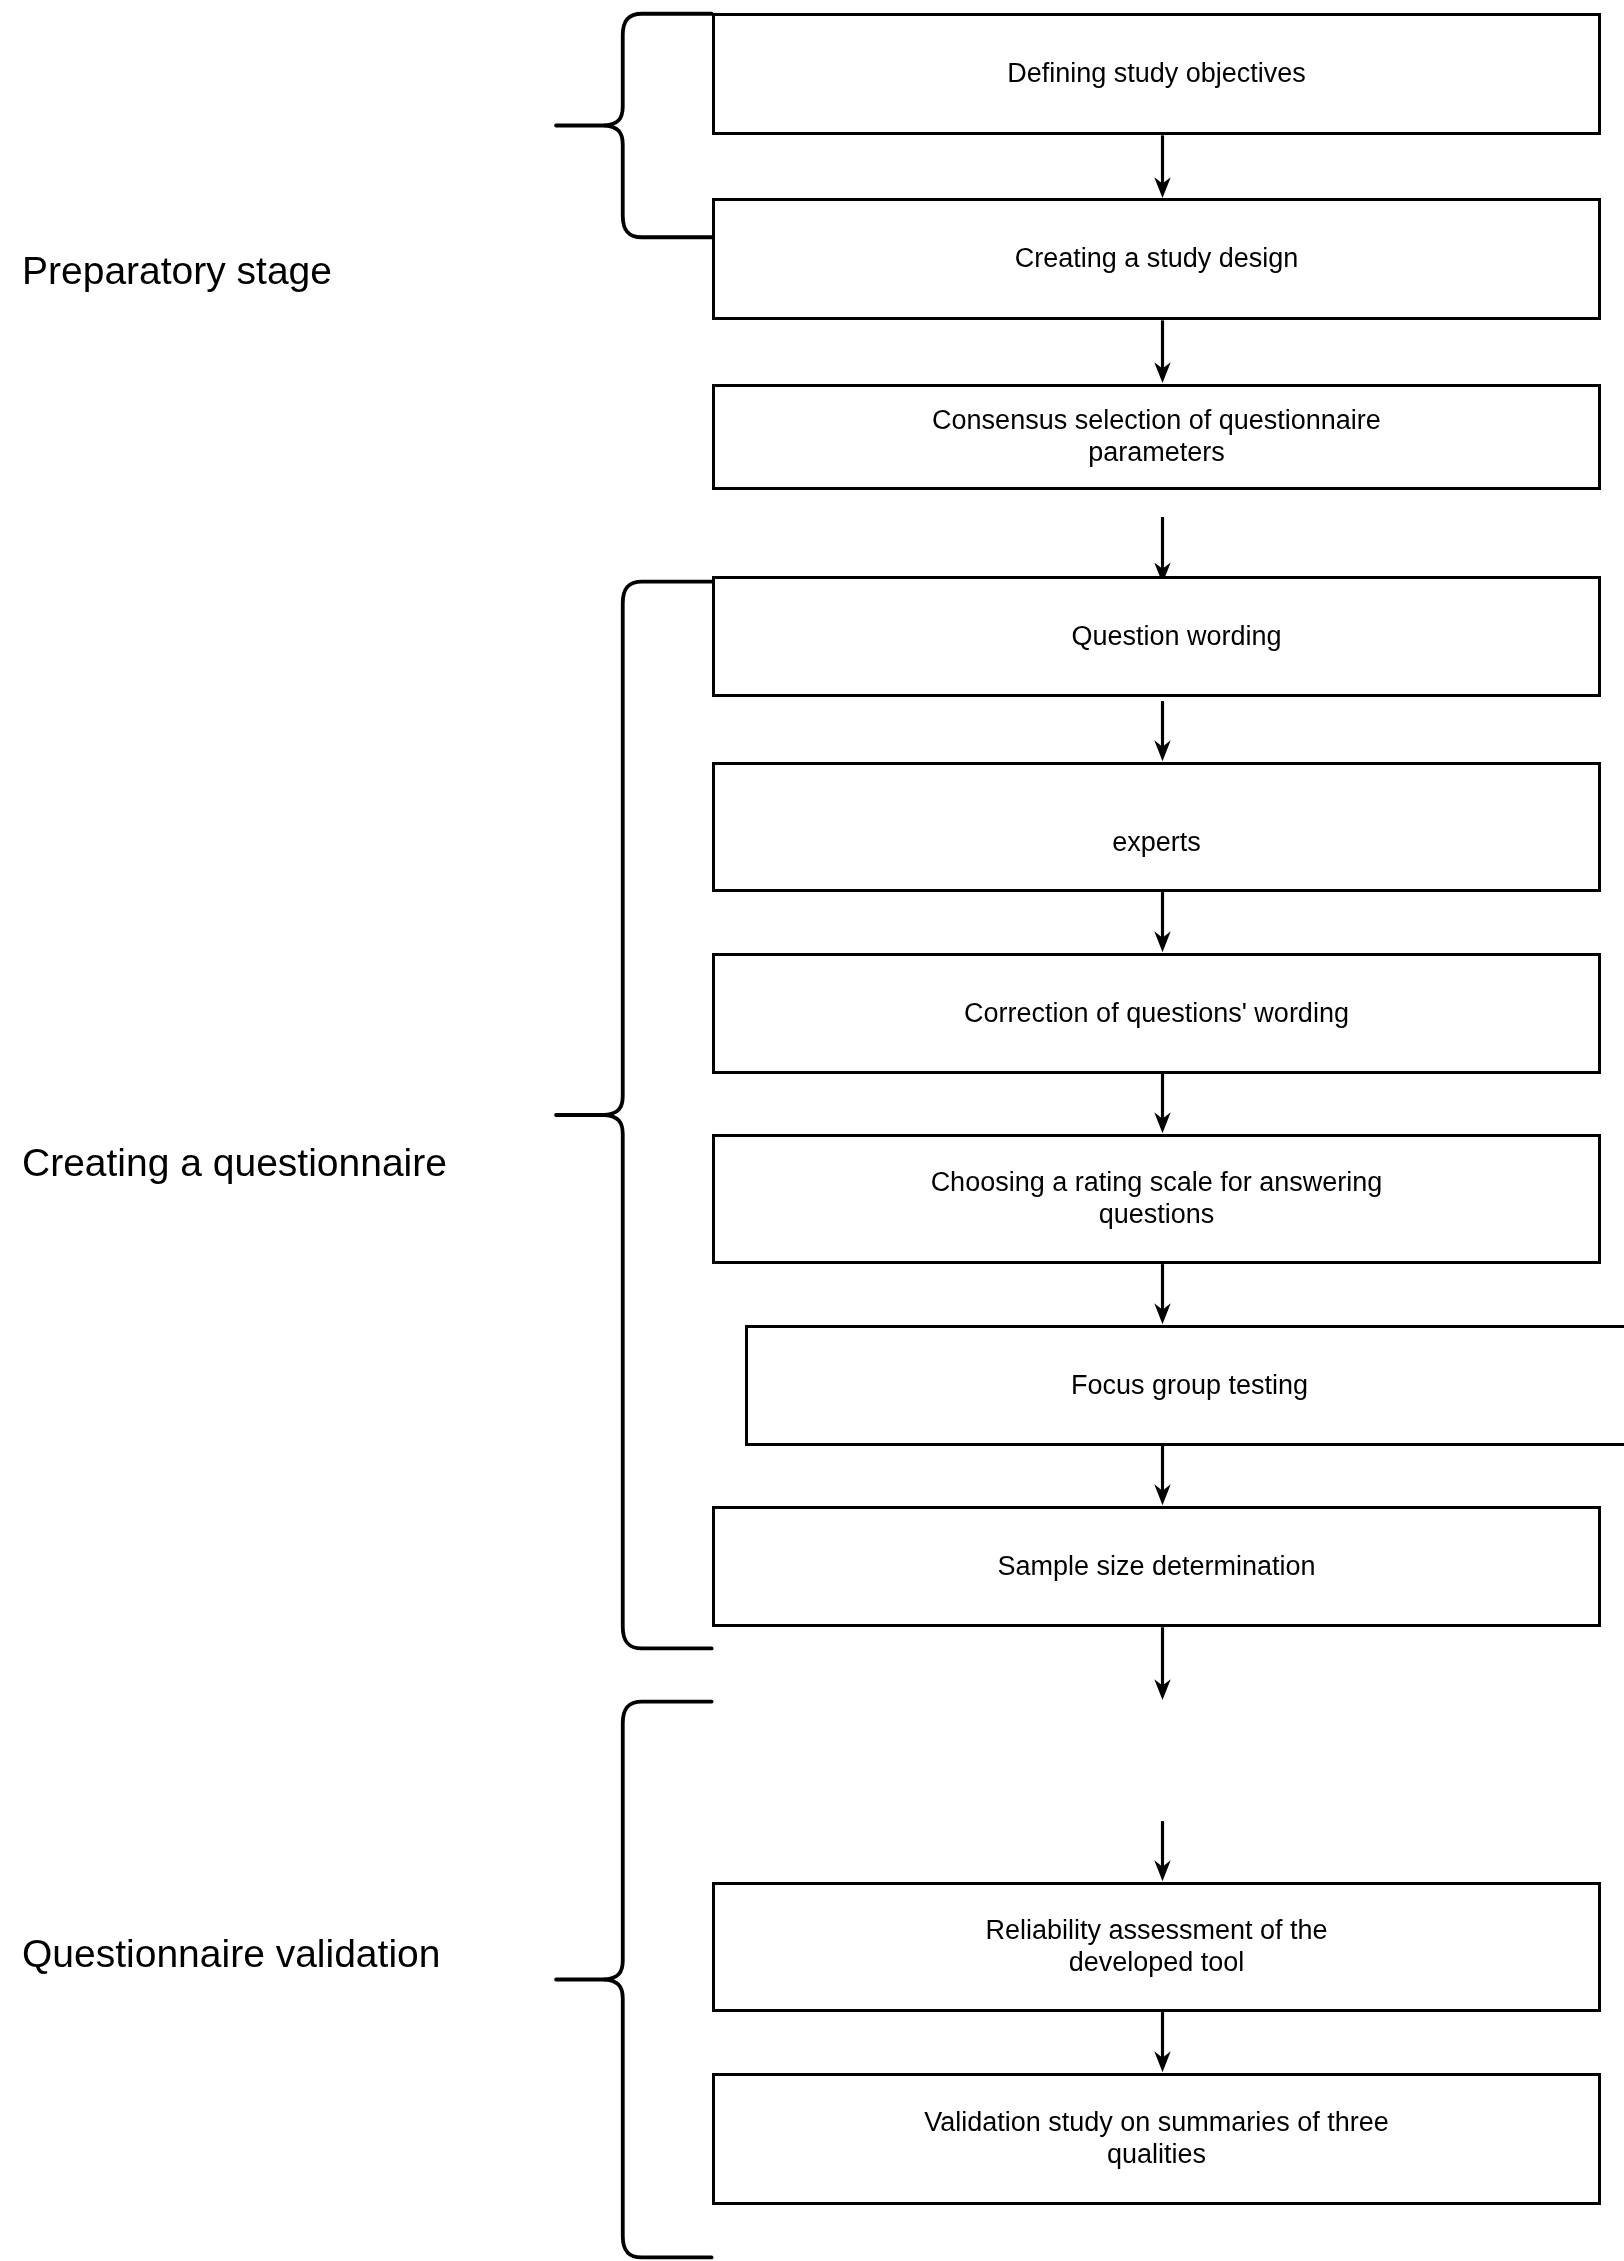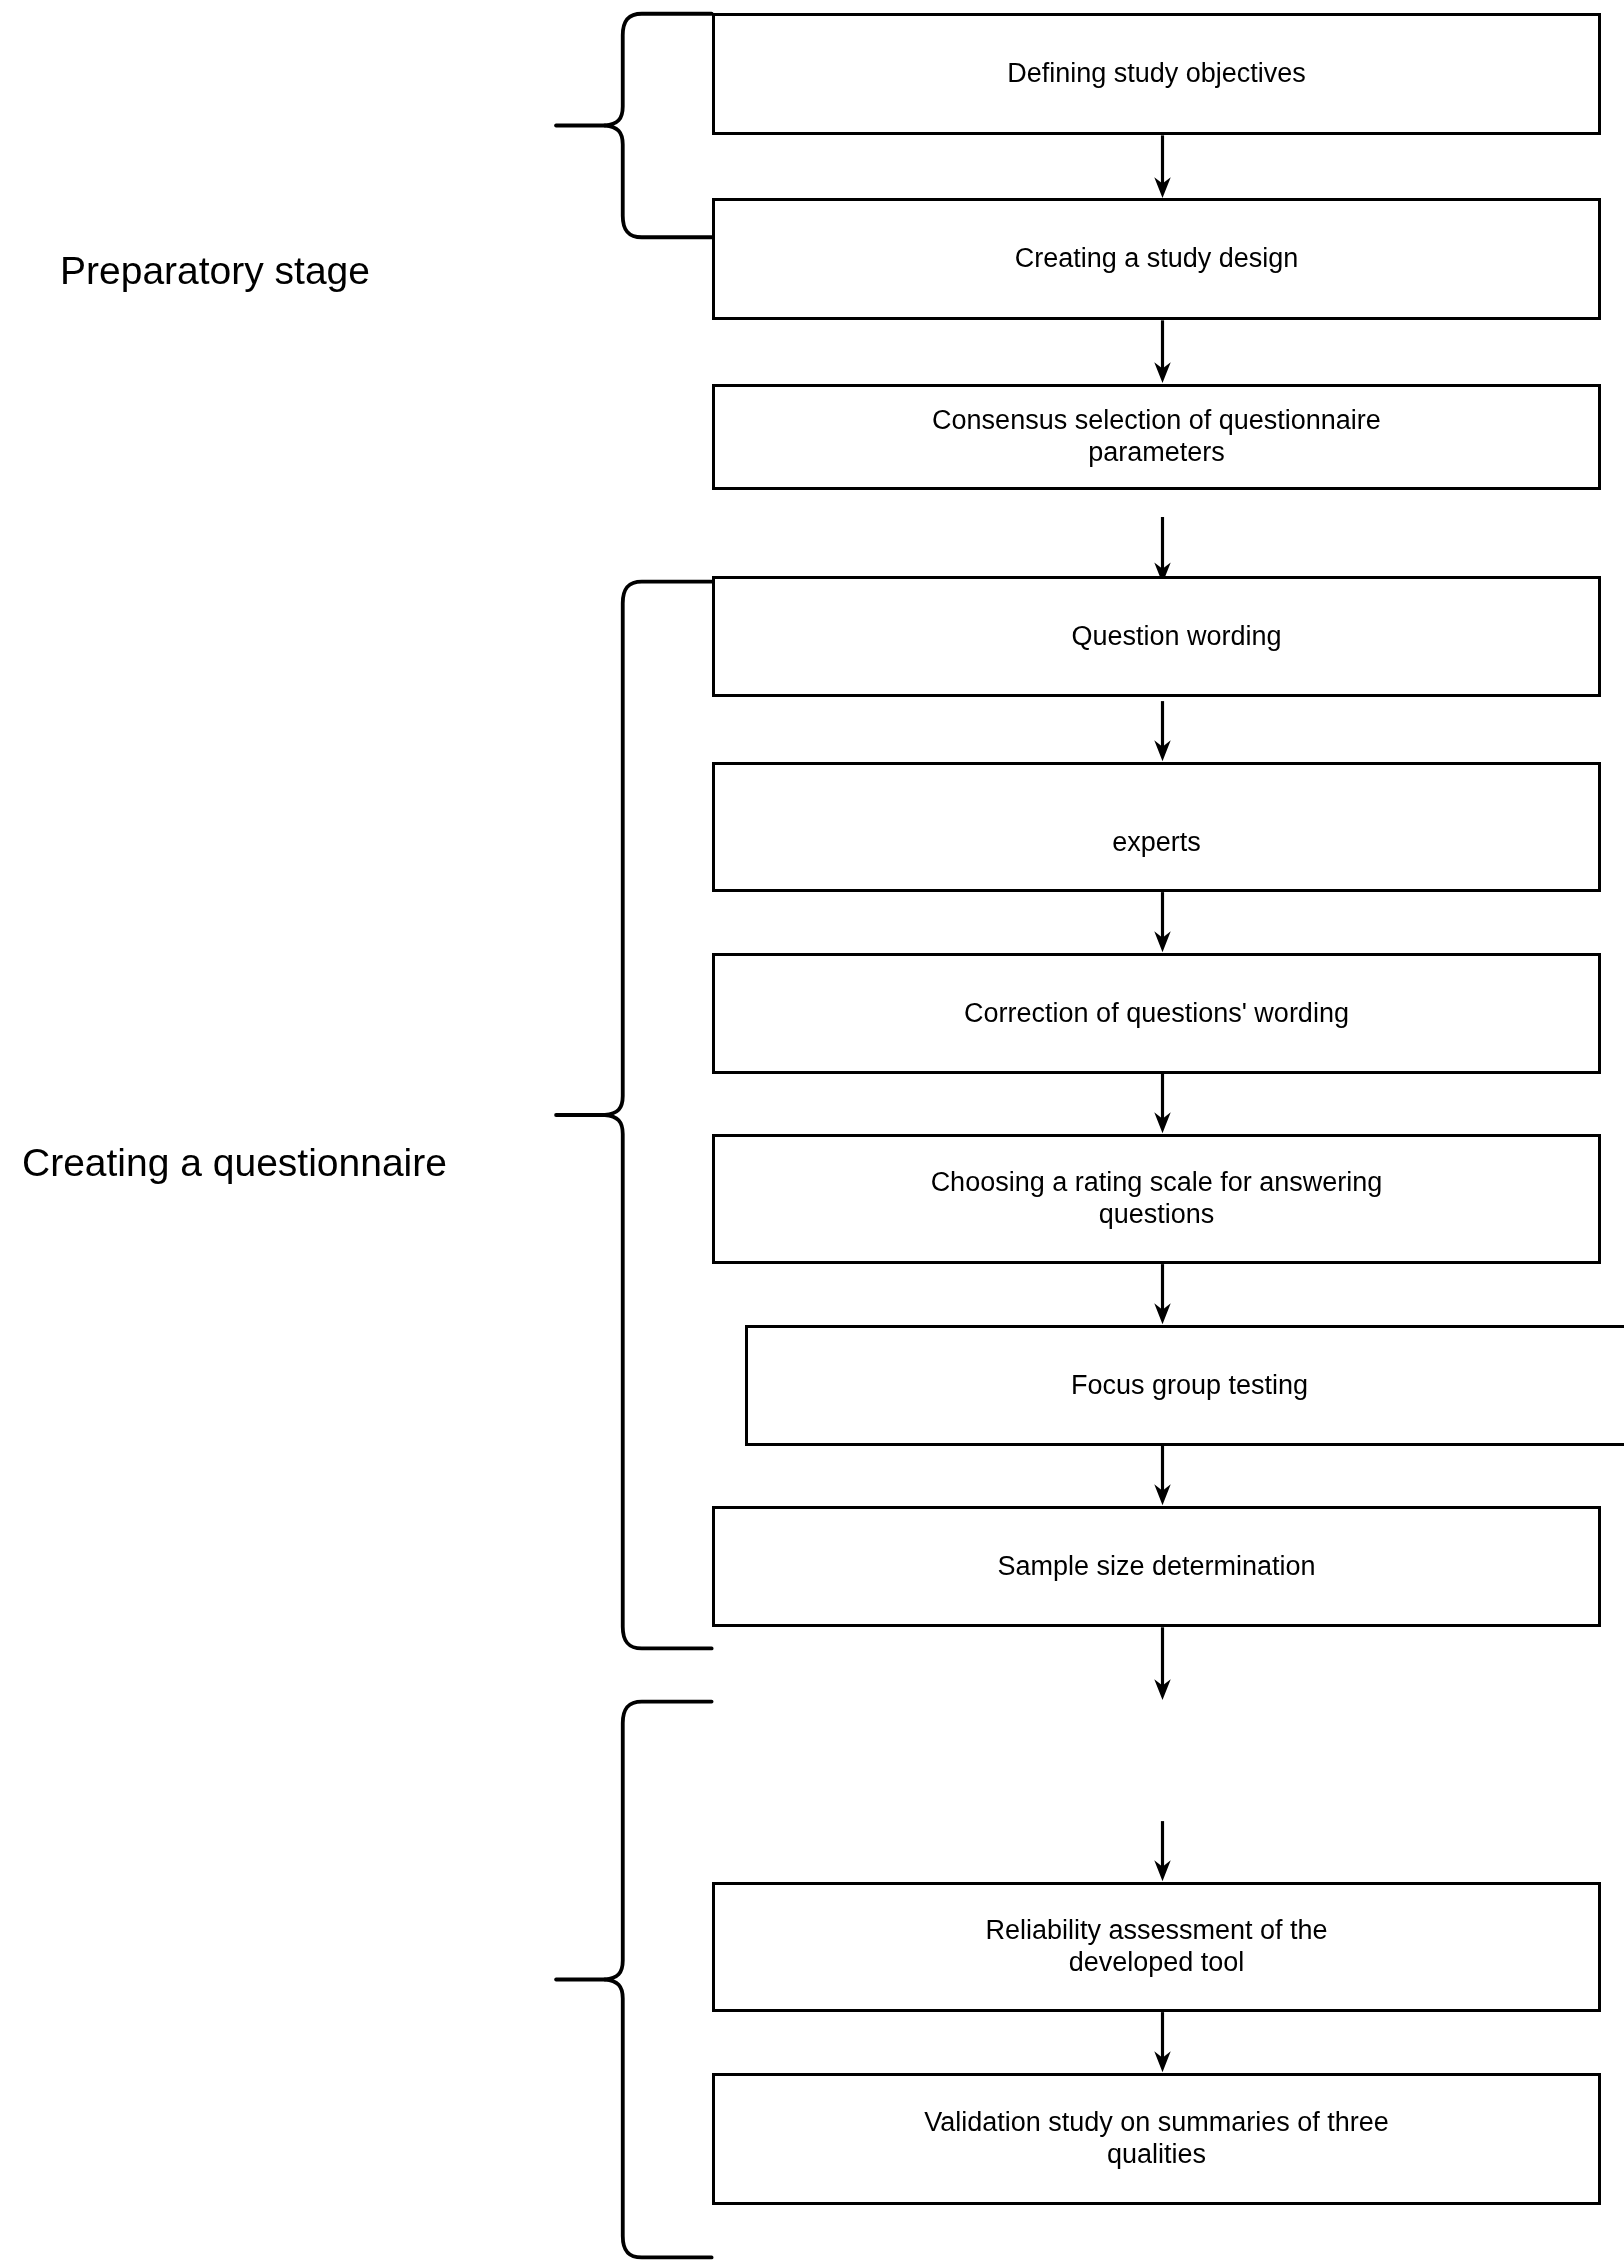--- a/index.html
+++ b/index.html
@@ -61,21 +61,21 @@
     position: absolute;
     left: 1153px;
   }
   .arrow svg { display: block; }
 </style>
 </head>
 <body>
 
 <div id="canvas">
 
-  <div class="stage-label" style="left:22px; top:250px;margin-left:38px;">Preparatory stage</div>
+  <div class="stage-label" style="left:22px; top:250px;">Preparatory stage</div>
 
   <div class="brace" style="top:11.4px;">
     <svg width="127" height="229" viewBox="0 0 200 360" fill="none" xmlns="http://www.w3.org/2000/svg" aria-hidden="true">
       <path d="M190 4 L80 4 C58 4 50 16 50 38 L50 150 C50 170 42 178 22 180
                C42 182 50 190 50 210 L50 322 C50 344 58 356 80 356 L190 356" stroke="#000" stroke-width="6" fill="none" stroke-linecap="round" stroke-linejoin="round"></path>
       <path d="M22 180 L-55 180" stroke="#000" stroke-width="6" stroke-linecap="round"></path>
     </svg>
   </div>
 
   <div class="box" style="top:12.7px; height:122px;">
@@ -201,20 +201,21 @@
     </div>
   </div>
 
   <div class="arrow" style="top:1627px;">
     <svg width="19" height="74" viewBox="0 0 30 116" xmlns="http://www.w3.org/2000/svg" aria-hidden="true">
       <line x1="15" y1="0" x2="15" y2="98" stroke="#000" stroke-width="5"></line>
       <polygon points="15,115 2,82 15,92 28,82" fill="#000"></polygon>
     </svg>
   </div>
 
+  <div class="stage-label" style="left:22px; top:1933px;">Questionnaire validation</div>
 
   <div class="brace" style="top:1699px;">
     <svg width="127" height="561" viewBox="0 0 200 884" fill="none" xmlns="http://www.w3.org/2000/svg" aria-hidden="true">
       <path d="M190 4 L80 4 C58 4 50 16 50 38 L50 412 C50 432 42 440 22 442
                C42 444 50 452 50 472 L50 846 C50 868 58 880 80 880 L190 880" stroke="#000" stroke-width="6" fill="none" stroke-linecap="round" stroke-linejoin="round"></path>
       <path d="M22 442 L-55 442" stroke="#000" stroke-width="6" stroke-linecap="round"></path>
     </svg>
   </div>
 
 

